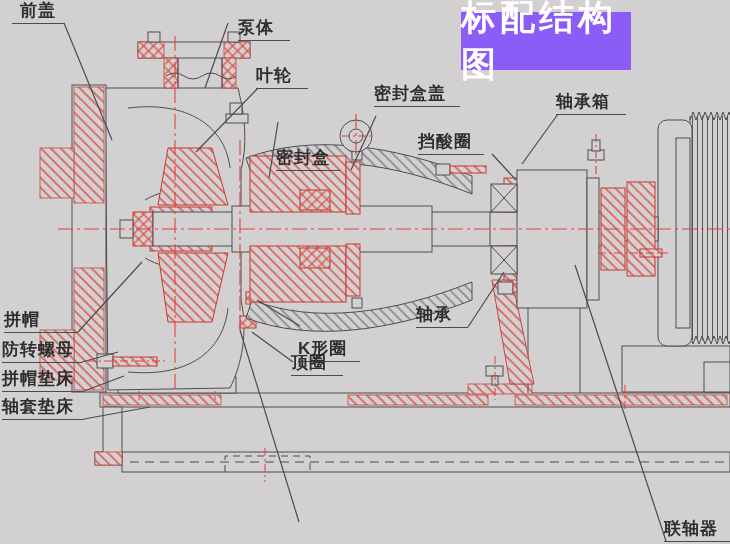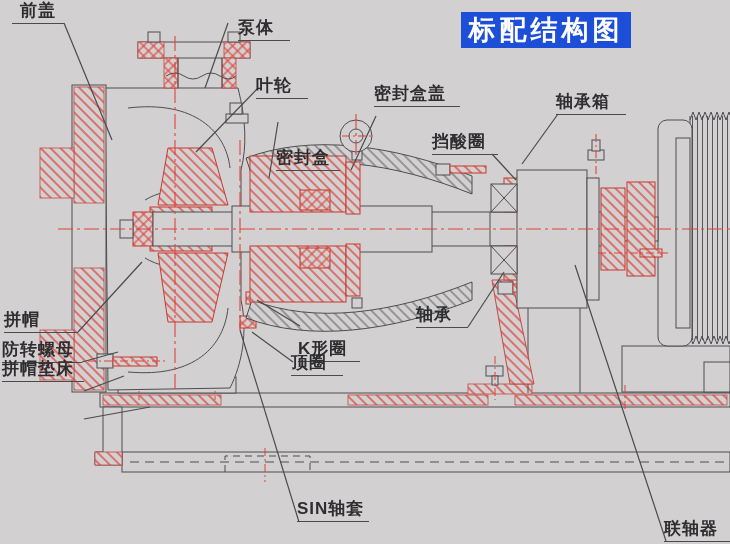--- a/index.html
+++ b/index.html
@@ -13,24 +13,24 @@
     color:#2e2e30;
     letter-spacing:1px;
     white-space:nowrap;
     line-height:20px;
     padding-bottom:2px;
     border-bottom:1.6px solid #4b4b4d;
     overflow:visible;
   }
   .title-badge{
     position:absolute;
-    left:461px;top:12px;width:170px;height:36px;
-    background:#1d4ed8;
+    left:461px;top:12px;width:170px;height:58px;
+    background:#8b5cf6;
     color:#ffffff;
-    font-size:27px;
+    font-size:35px;
     font-weight:bold;
     letter-spacing:4px;
     display:flex;align-items:center;justify-content:center;
   }
 </style>
 </head>
 <body>
 
 <div id="stage">
 
@@ -221,29 +221,29 @@
       <line x1="300" y1="326" x2="257" y2="300"></line>
       <line x1="293" y1="362" x2="252" y2="332"></line>
       <line x1="468" y1="327" x2="504" y2="272"></line>
       <line x1="299" y1="522" x2="240" y2="330"></line>
       <line x1="666" y1="541" x2="575" y2="265"></line>
     </g>
   </svg>
 
   <div class="part-label" style="left:12px;top:1px;width:52px;text-align:center;">前盖</div>
   <div class="part-label" style="left:226px;top:18px;width:52px;margin-left:12px;">泵体</div>
-  <div class="part-label" style="left:256px;top:66px;width:52px;margin-top:10px;">叶轮</div>
+  <div class="part-label" style="left:256px;top:66px;width:52px;">叶轮</div>
   <div class="part-label" style="left:276px;top:100px;width:64px;margin-top:48px;">密封盒</div>
   <div class="part-label" style="left:374px;top:84px;width:86px;">密封盒盖</div>
-  <div class="part-label" style="left:432px;top:132px;width:66px;">挡酸圈</div>
+  <div class="part-label" style="left:418px;top:132px;width:66px;">挡酸圈</div>
   <div class="part-label" style="left:4px;top:310px;width:74px;">拼帽</div>
   <div class="part-label" style="left:556px;top:92px;width:70px;">轴承箱</div>
   <div class="part-label" style="left:2px;top:340px;width:80px;">防转螺母</div>
-  <div class="part-label" style="left:2px;top:359px;width:82px;">拼帽垫床</div>
+  <div class="part-label" style="left:2px;top:369px;width:82px;">拼帽垫床</div>
+  <div class="part-label" style="left:2px;top:397px;width:82px;">轴套垫床</div>
   <div class="part-label" style="left:298px;top:304px;width:62px;margin-top:35px;">K形圈</div>
   <div class="part-label" style="left:291px;top:336px;width:52px;margin-top:17px;">顶圈</div>
   <div class="part-label" style="left:416px;top:305px;width:52px;">轴承</div>
-  <div class="part-label" style="left:297px;top:499px;width:72px;">SIN轴套</div>
   <div class="part-label" style="left:664px;top:519px;width:66px;">联轴器</div>
 
   <div class="title-badge">标配结构图</div>
 
 </div>
 
 </body></html>

